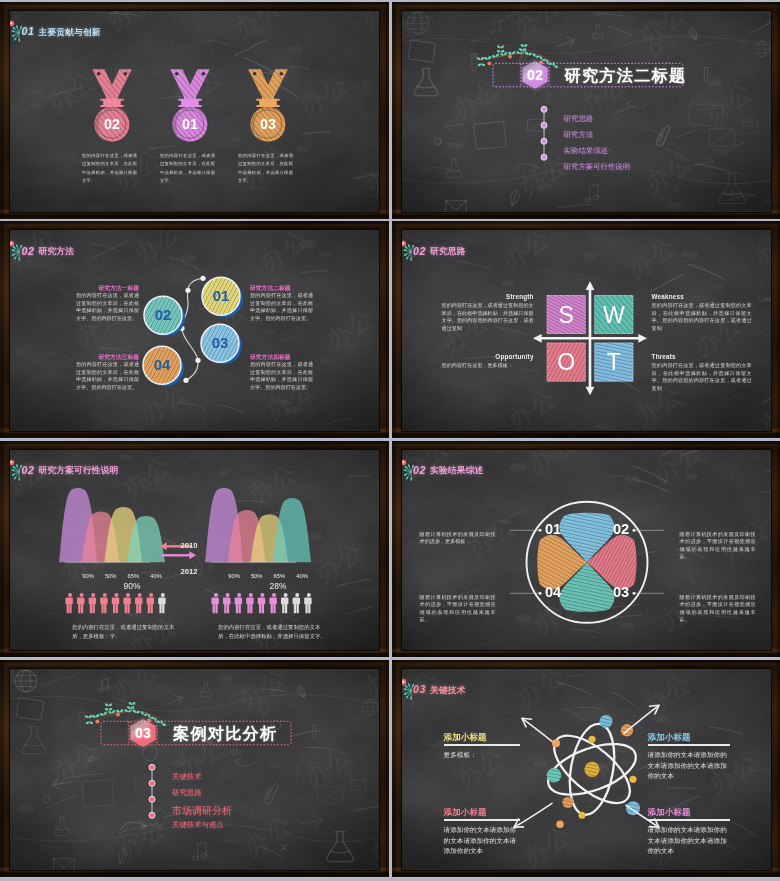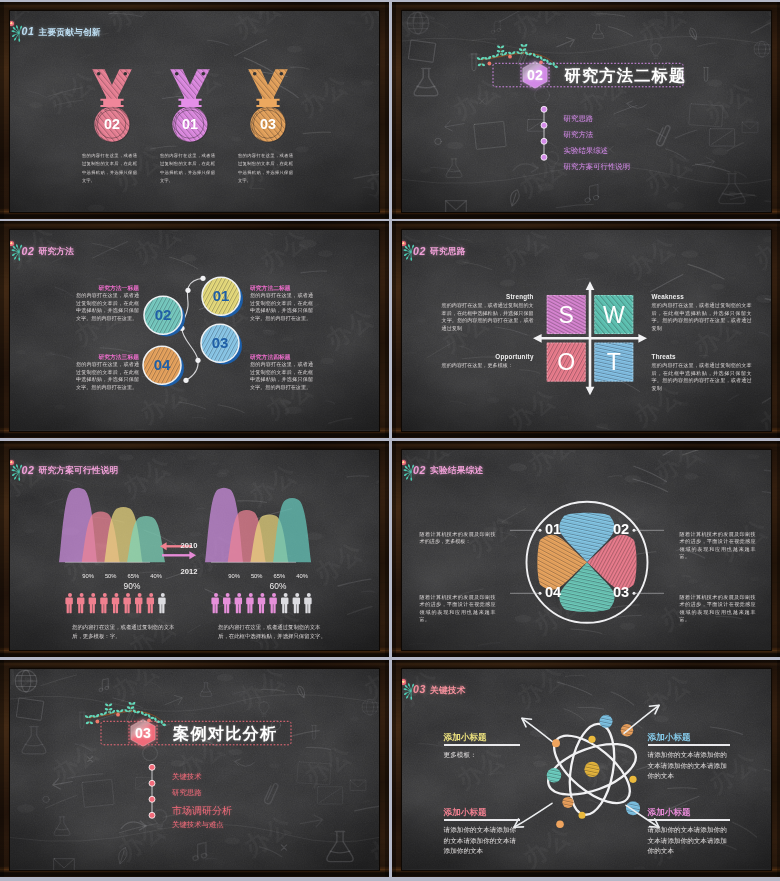--- a/index.html
+++ b/index.html
@@ -1301,21 +1301,21 @@
           <div style="position:absolute;left:88.7px;top:123.5px;width:24px;text-align:center;font-size:5.8px;color:#eceaea;">50%</div>
           <div style="position:absolute;left:111.4px;top:123.5px;width:24px;text-align:center;font-size:5.8px;color:#eceaea;">65%</div>
           <div style="position:absolute;left:134.1px;top:123.5px;width:24px;text-align:center;font-size:5.8px;color:#eceaea;">40%</div>
           <div style="position:absolute;left:100px;top:131px;width:44px;text-align:center;font-size:8.4px;color:#f2f0f0;">90%</div>
           <div class="sm" style="position:absolute;left:62px;top:173px;width:110px;color:#dedada;font-size:5.4px;line-height:9.4px;">您的内容打在这里，或者通过复制您的文本后，更多模板：字。</div>
           <div style="position:absolute;left:162px;top:117px;width:34px;text-align:center;font-size:7.6px;font-weight:700;color:#eceaea;">2012</div>
           <div style="position:absolute;left:212px;top:123.5px;width:24px;text-align:center;font-size:5.8px;color:#eceaea;">90%</div>
           <div style="position:absolute;left:234.7px;top:123.5px;width:24px;text-align:center;font-size:5.8px;color:#eceaea;">50%</div>
           <div style="position:absolute;left:257.4px;top:123.5px;width:24px;text-align:center;font-size:5.8px;color:#eceaea;">65%</div>
           <div style="position:absolute;left:280.1px;top:123.5px;width:24px;text-align:center;font-size:5.8px;color:#eceaea;">40%</div>
-          <div style="position:absolute;left:246px;top:131px;width:44px;text-align:center;font-size:8.4px;color:#f2f0f0;">60%</div>
+          <div style="position:absolute;left:246px;top:131px;width:44px;text-align:center;font-size:8.4px;color:#f2f0f0;">28%</div>
           <div class="sm" style="position:absolute;left:208px;top:173px;width:110px;color:#dedada;font-size:5.4px;line-height:9.4px;">您的内容打在这里，或者通过复制您的文本后，在此框中选择粘贴，并选择只保留文字。</div>
         </div>
       </div>
     </div>
     <div class="slide">
       <div class="frame">
         <svg viewBox="0 0 389 219" preserveAspectRatio="none">
           <defs>
             <linearGradient id="wg5" x1="0" y1="0" x2=".9" y2="1">
               <stop offset="0" stop-color="#35200f"></stop>

